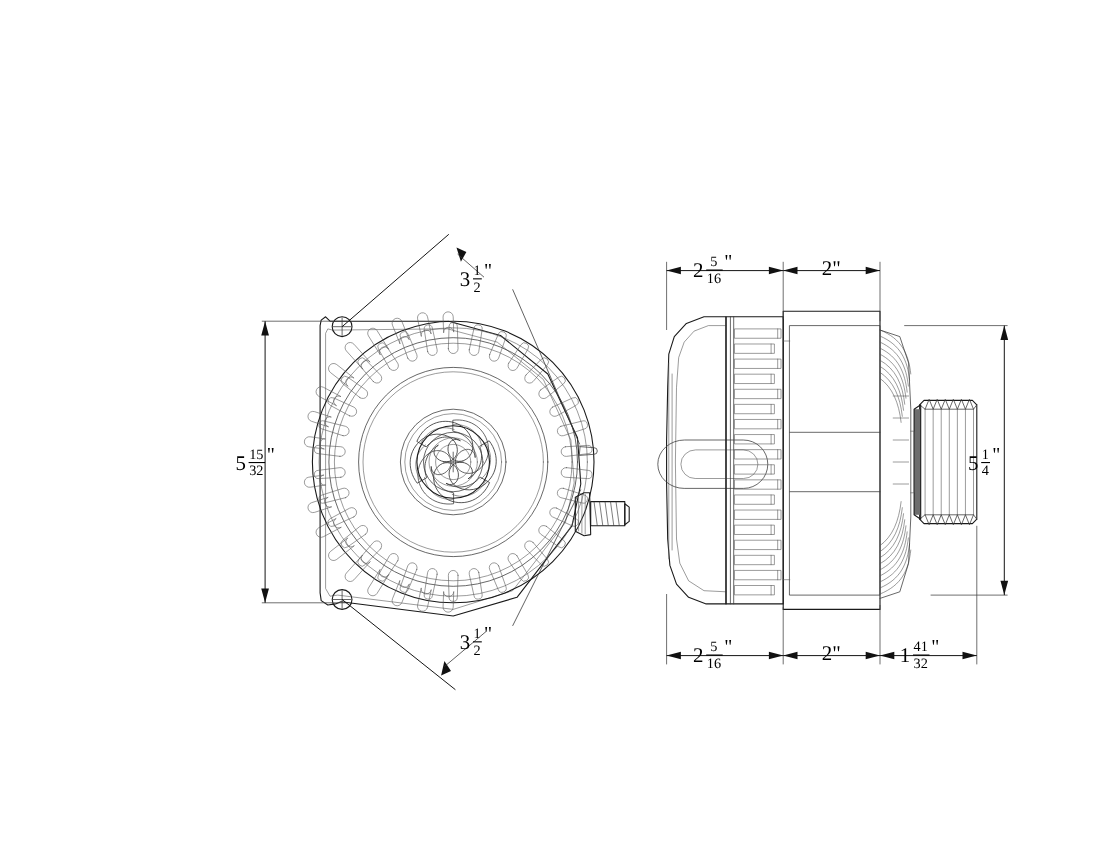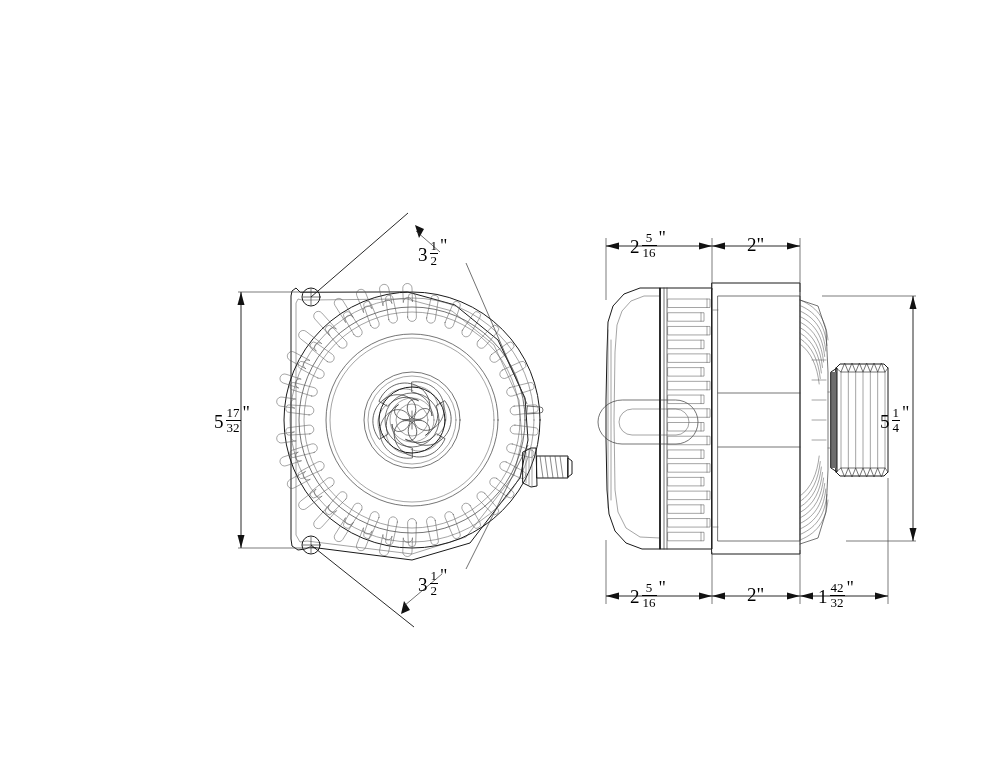--- a/index.html
+++ b/index.html
@@ -437,21 +437,21 @@
         <line class="ln-dim" x1="913" y1="296" x2="913" y2="541"></line>
         <polygon class="arrowhead" points="913,296 909.5,309 916.5,309"></polygon>
         <polygon class="arrowhead" points="913,541 909.5,528 916.5,528"></polygon>
       </g>
     </g>
   </svg>
 
   <div class="dim-label" style="left:214px; top:407px;">
     <span class="dim-whole">5</span>
     <span class="dim-frac">
-      <span class="num">17</span>
+      <span class="num">15</span>
       <span class="bar"></span>
       <span class="den">32</span>
     </span>
     <span class="dim-inch">"</span>
   </div>
 
   <div class="dim-label" style="left:418px; top:240px;">
     <span class="dim-whole">3</span>
     <span class="dim-frac">
       <span class="num">1</span>
@@ -495,21 +495,21 @@
     <span class="dim-inch">"</span>
   </div>
 
   <div class="dim-label" style="left:747px; top:585px;">
     <span class="dim-whole">2"</span>
   </div>
 
   <div class="dim-label" style="left:818px; top:582px;">
     <span class="dim-whole">1</span>
     <span class="dim-frac">
-      <span class="num">42</span>
+      <span class="num">41</span>
       <span class="bar"></span>
       <span class="den">32</span>
     </span>
     <span class="dim-inch">"</span>
   </div>
 
   <div class="dim-label" style="left:880px; top:407px;">
     <span class="dim-whole">5</span>
     <span class="dim-frac">
       <span class="num">1</span>

